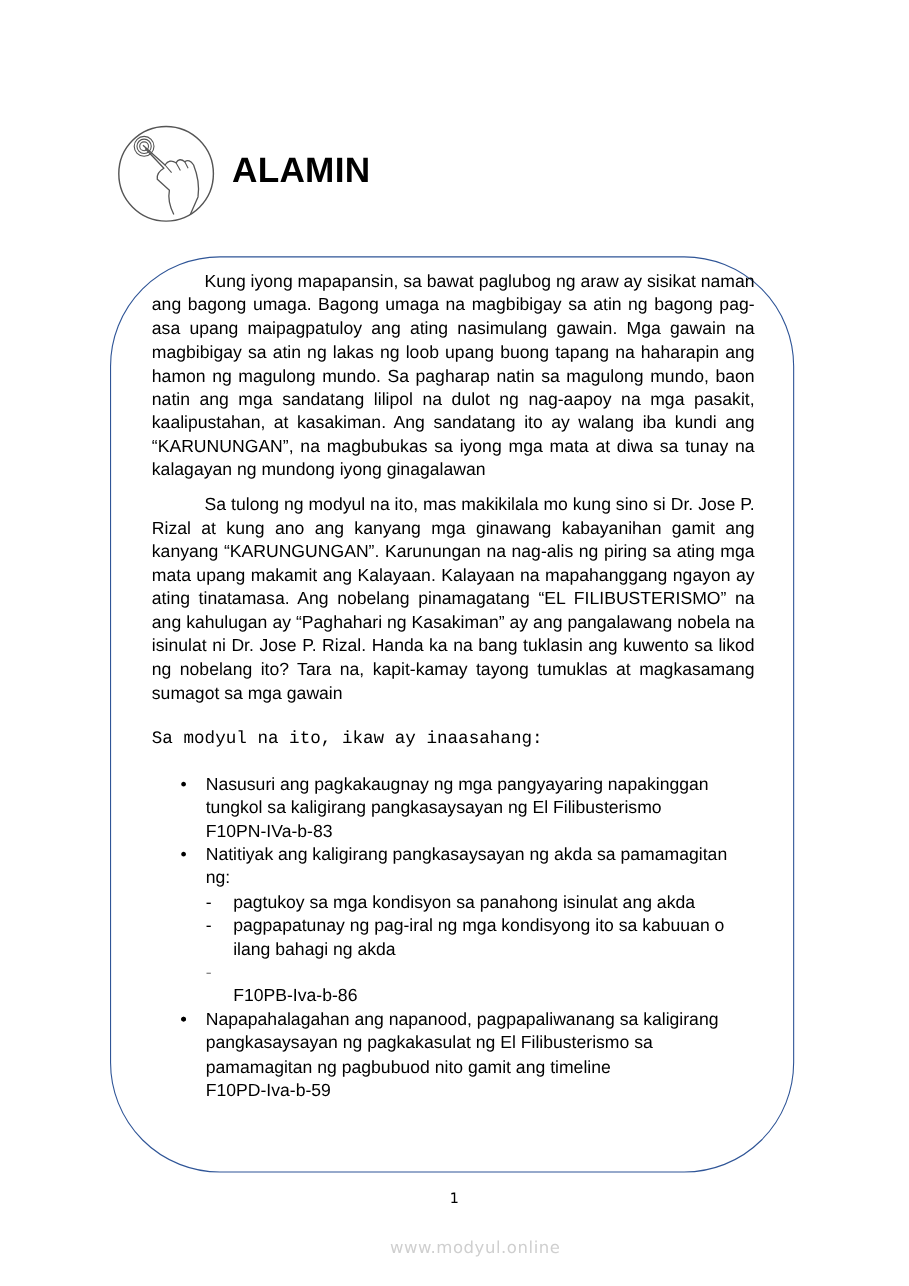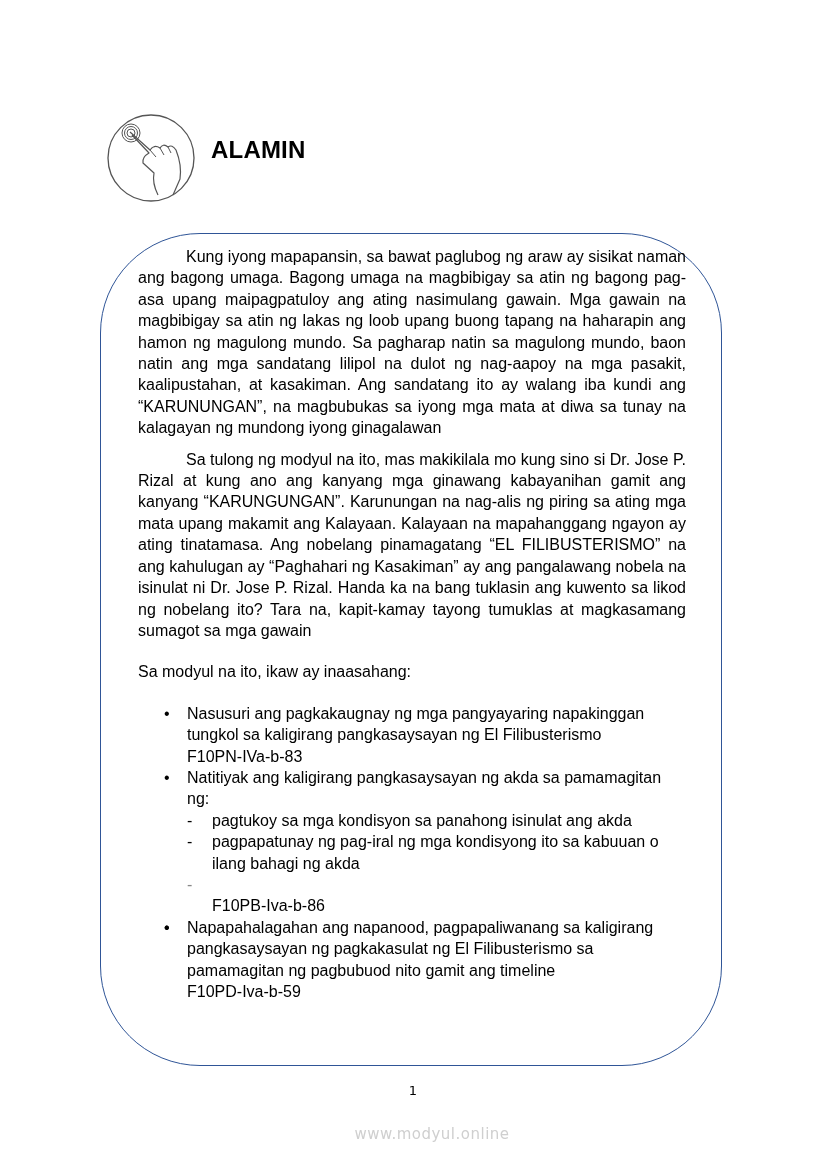--- a/index.html
+++ b/index.html
@@ -1,26 +1,26 @@
 <!DOCTYPE html>
 <html><head>
 <meta charset="utf-8">
 <style>
   html, body { margin: 0; padding: 0; background: #ffffff; }
   body { width: 826px; height: 1169px; position: relative; overflow: hidden;
          font-family: "Liberation Sans", sans-serif; color: #000; }
   .header-icon { position: absolute; left: 106px; top: 113px; width: 90px; height: 90px; }
-  .page-title { position: absolute; left: 211px; top: 136px; font-size: 24px; font-weight: bold;
+  .page-title { position: absolute; left: 211px; top: 136px; font-size: 32px; font-weight: bold;
                 font-family: "Liberation Sans", sans-serif; letter-spacing: 0.2px; }
   .content-box { position: absolute; left: 100px; top: 233px; width: 622px; height: 833px;
                  border: 1.5px solid #2f5597; border-radius: 100px; box-sizing: border-box; }
   .content { position: absolute; left: 138px; top: 246px; width: 548px;
              font-size: 16px; line-height: 21.4px; }
   .para { text-align: justify; margin: 0 0 10px 0; text-indent: 48px; }
-  .intro-line { margin: 20px 0 20px 0; }
+  .intro-line { margin: 20px 0 20px 0; font-family: Liberation Mono, monospace; }
   ul.objectives { list-style: none; margin: 0; padding: 0; }
   ul.objectives > li { position: relative; padding-left: 49px; margin: 0; }
   ul.objectives > li .bullet { position: absolute; left: 26px; top: 0; }
   ul.subs { list-style: none; margin: 0; padding: 0; }
   ul.subs > li { position: relative; padding-left: 25px; }
   ul.subs > li .dash { position: absolute; left: 0; top: 0; }
   ul.subs > li .dash.light { color: #888; }
   .page-number { position: absolute; left: 0; width: 826px; top: 1083px; text-align: center;
                  font-size: 13px; font-family: "DejaVu Sans", sans-serif; }
   .watermark { position: absolute; left: 0; width: 826px; top: 1125px; text-align: center;

